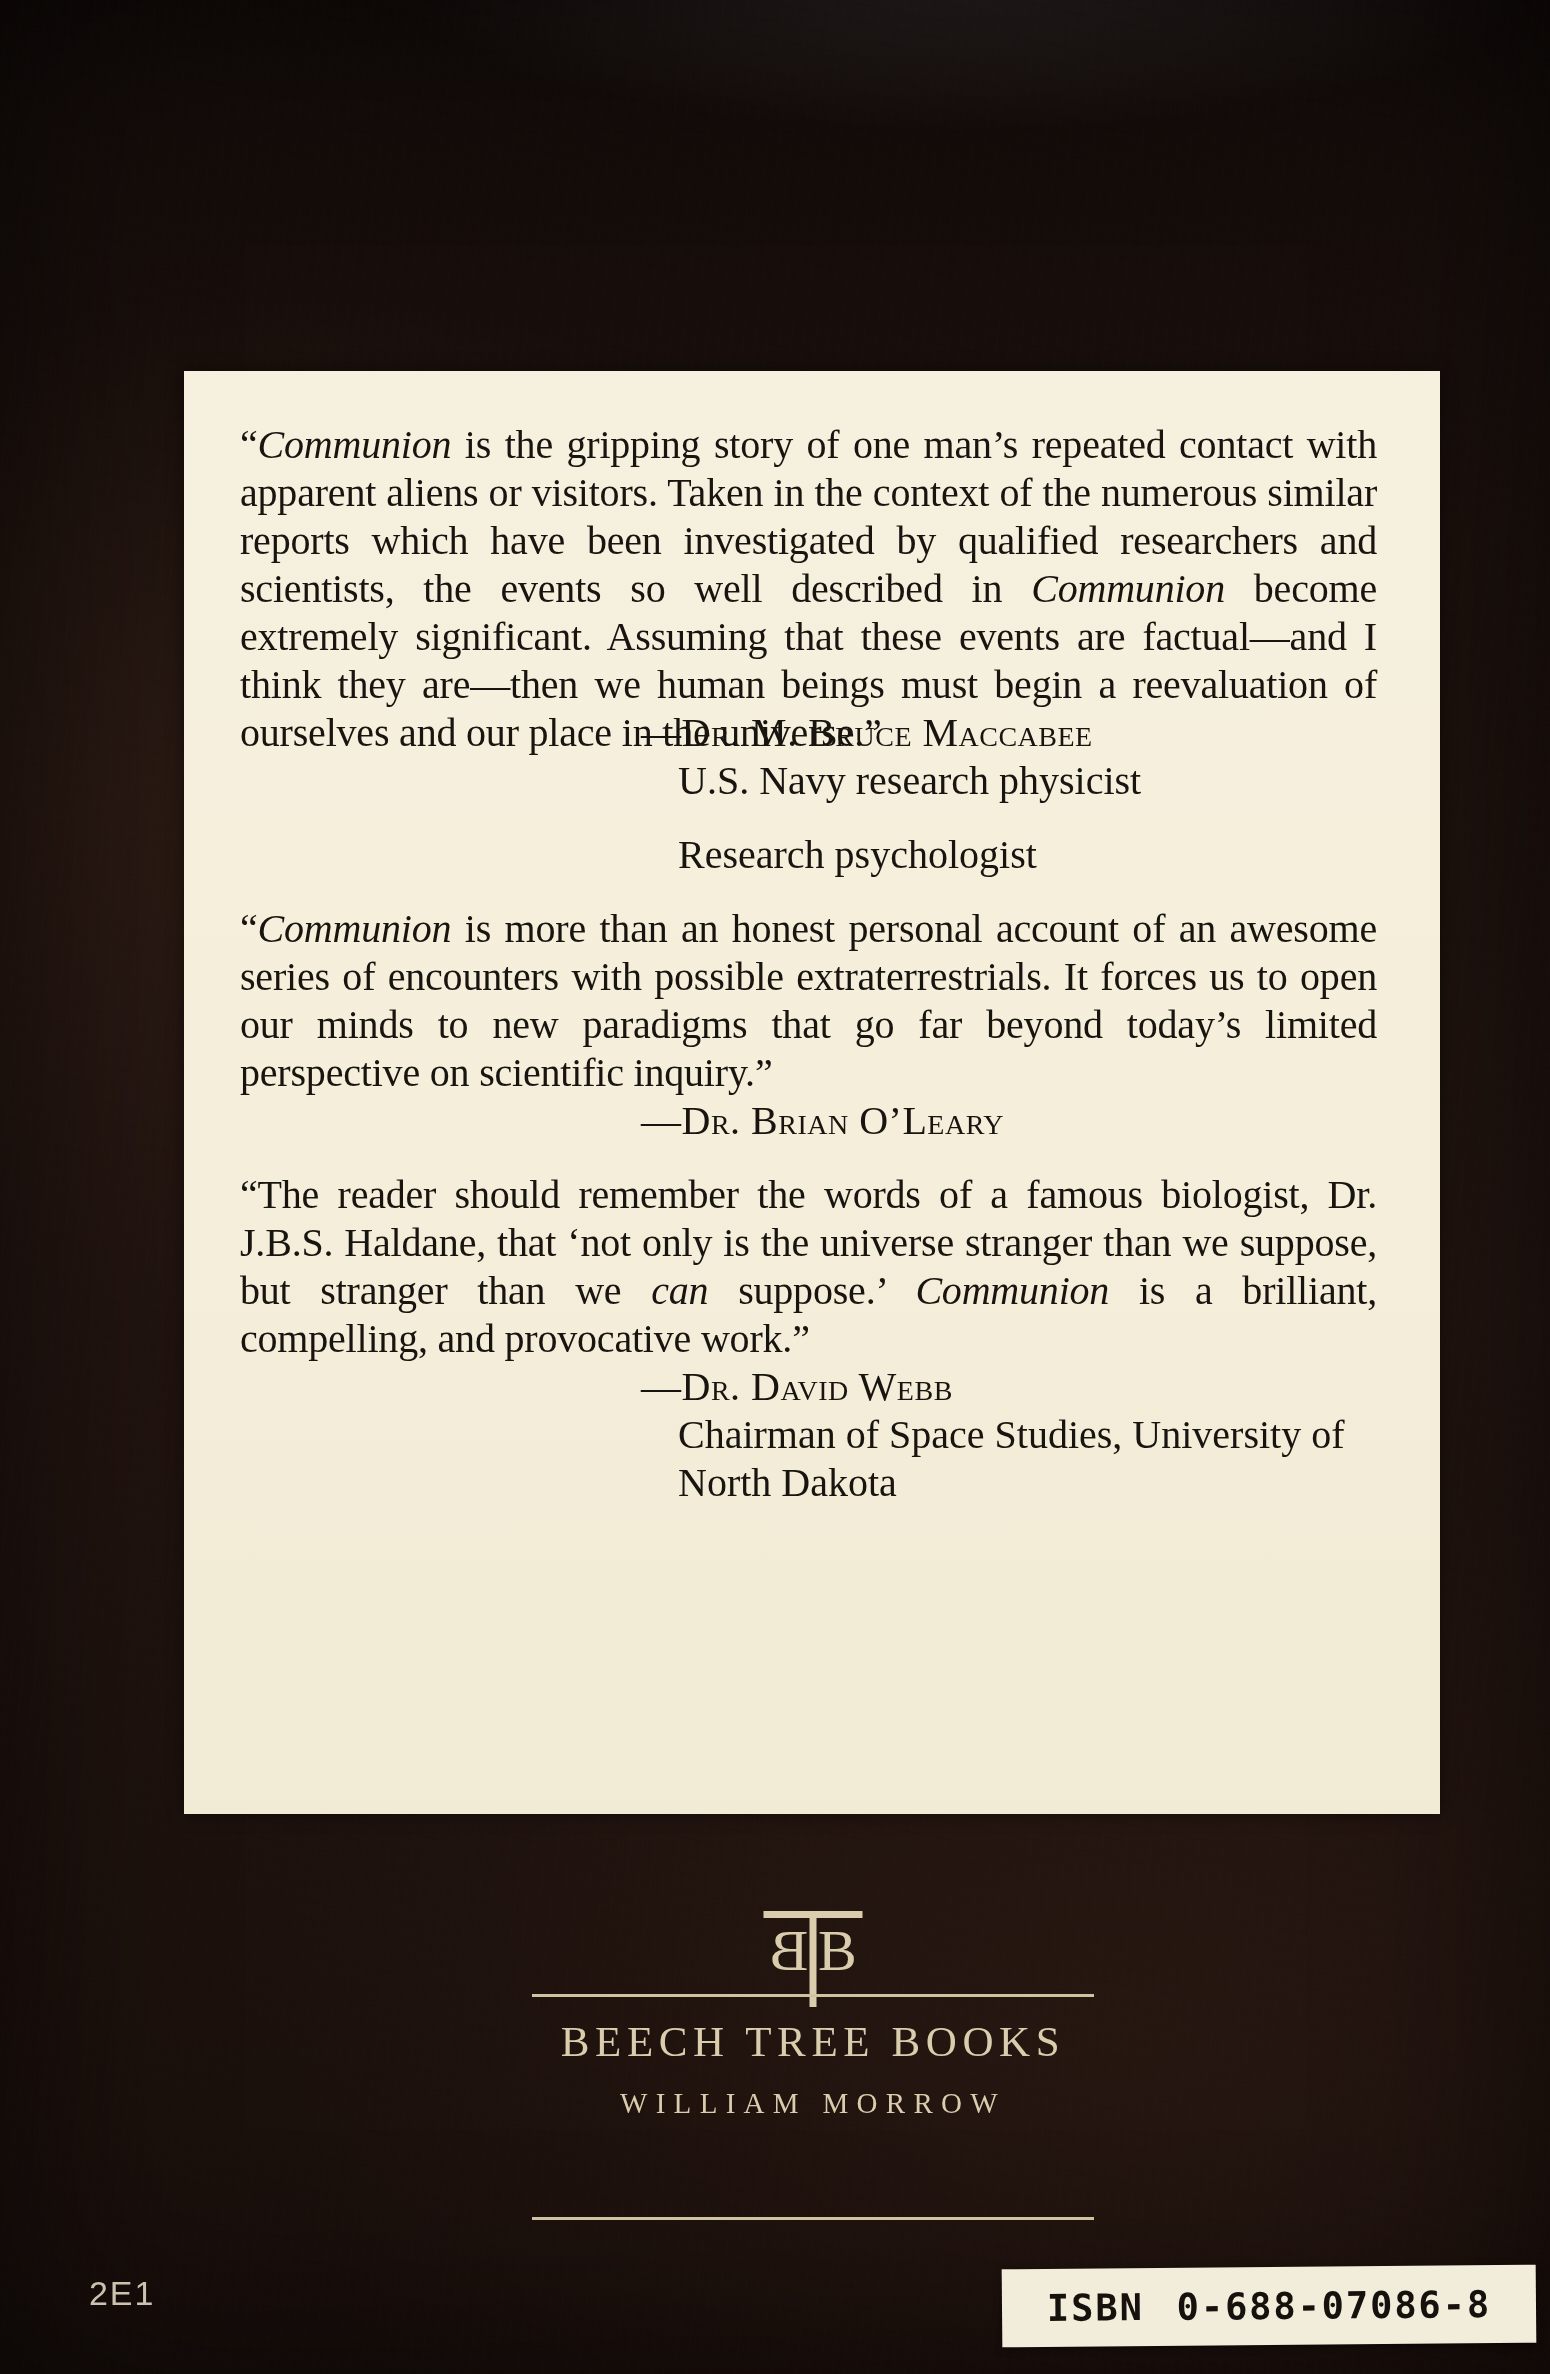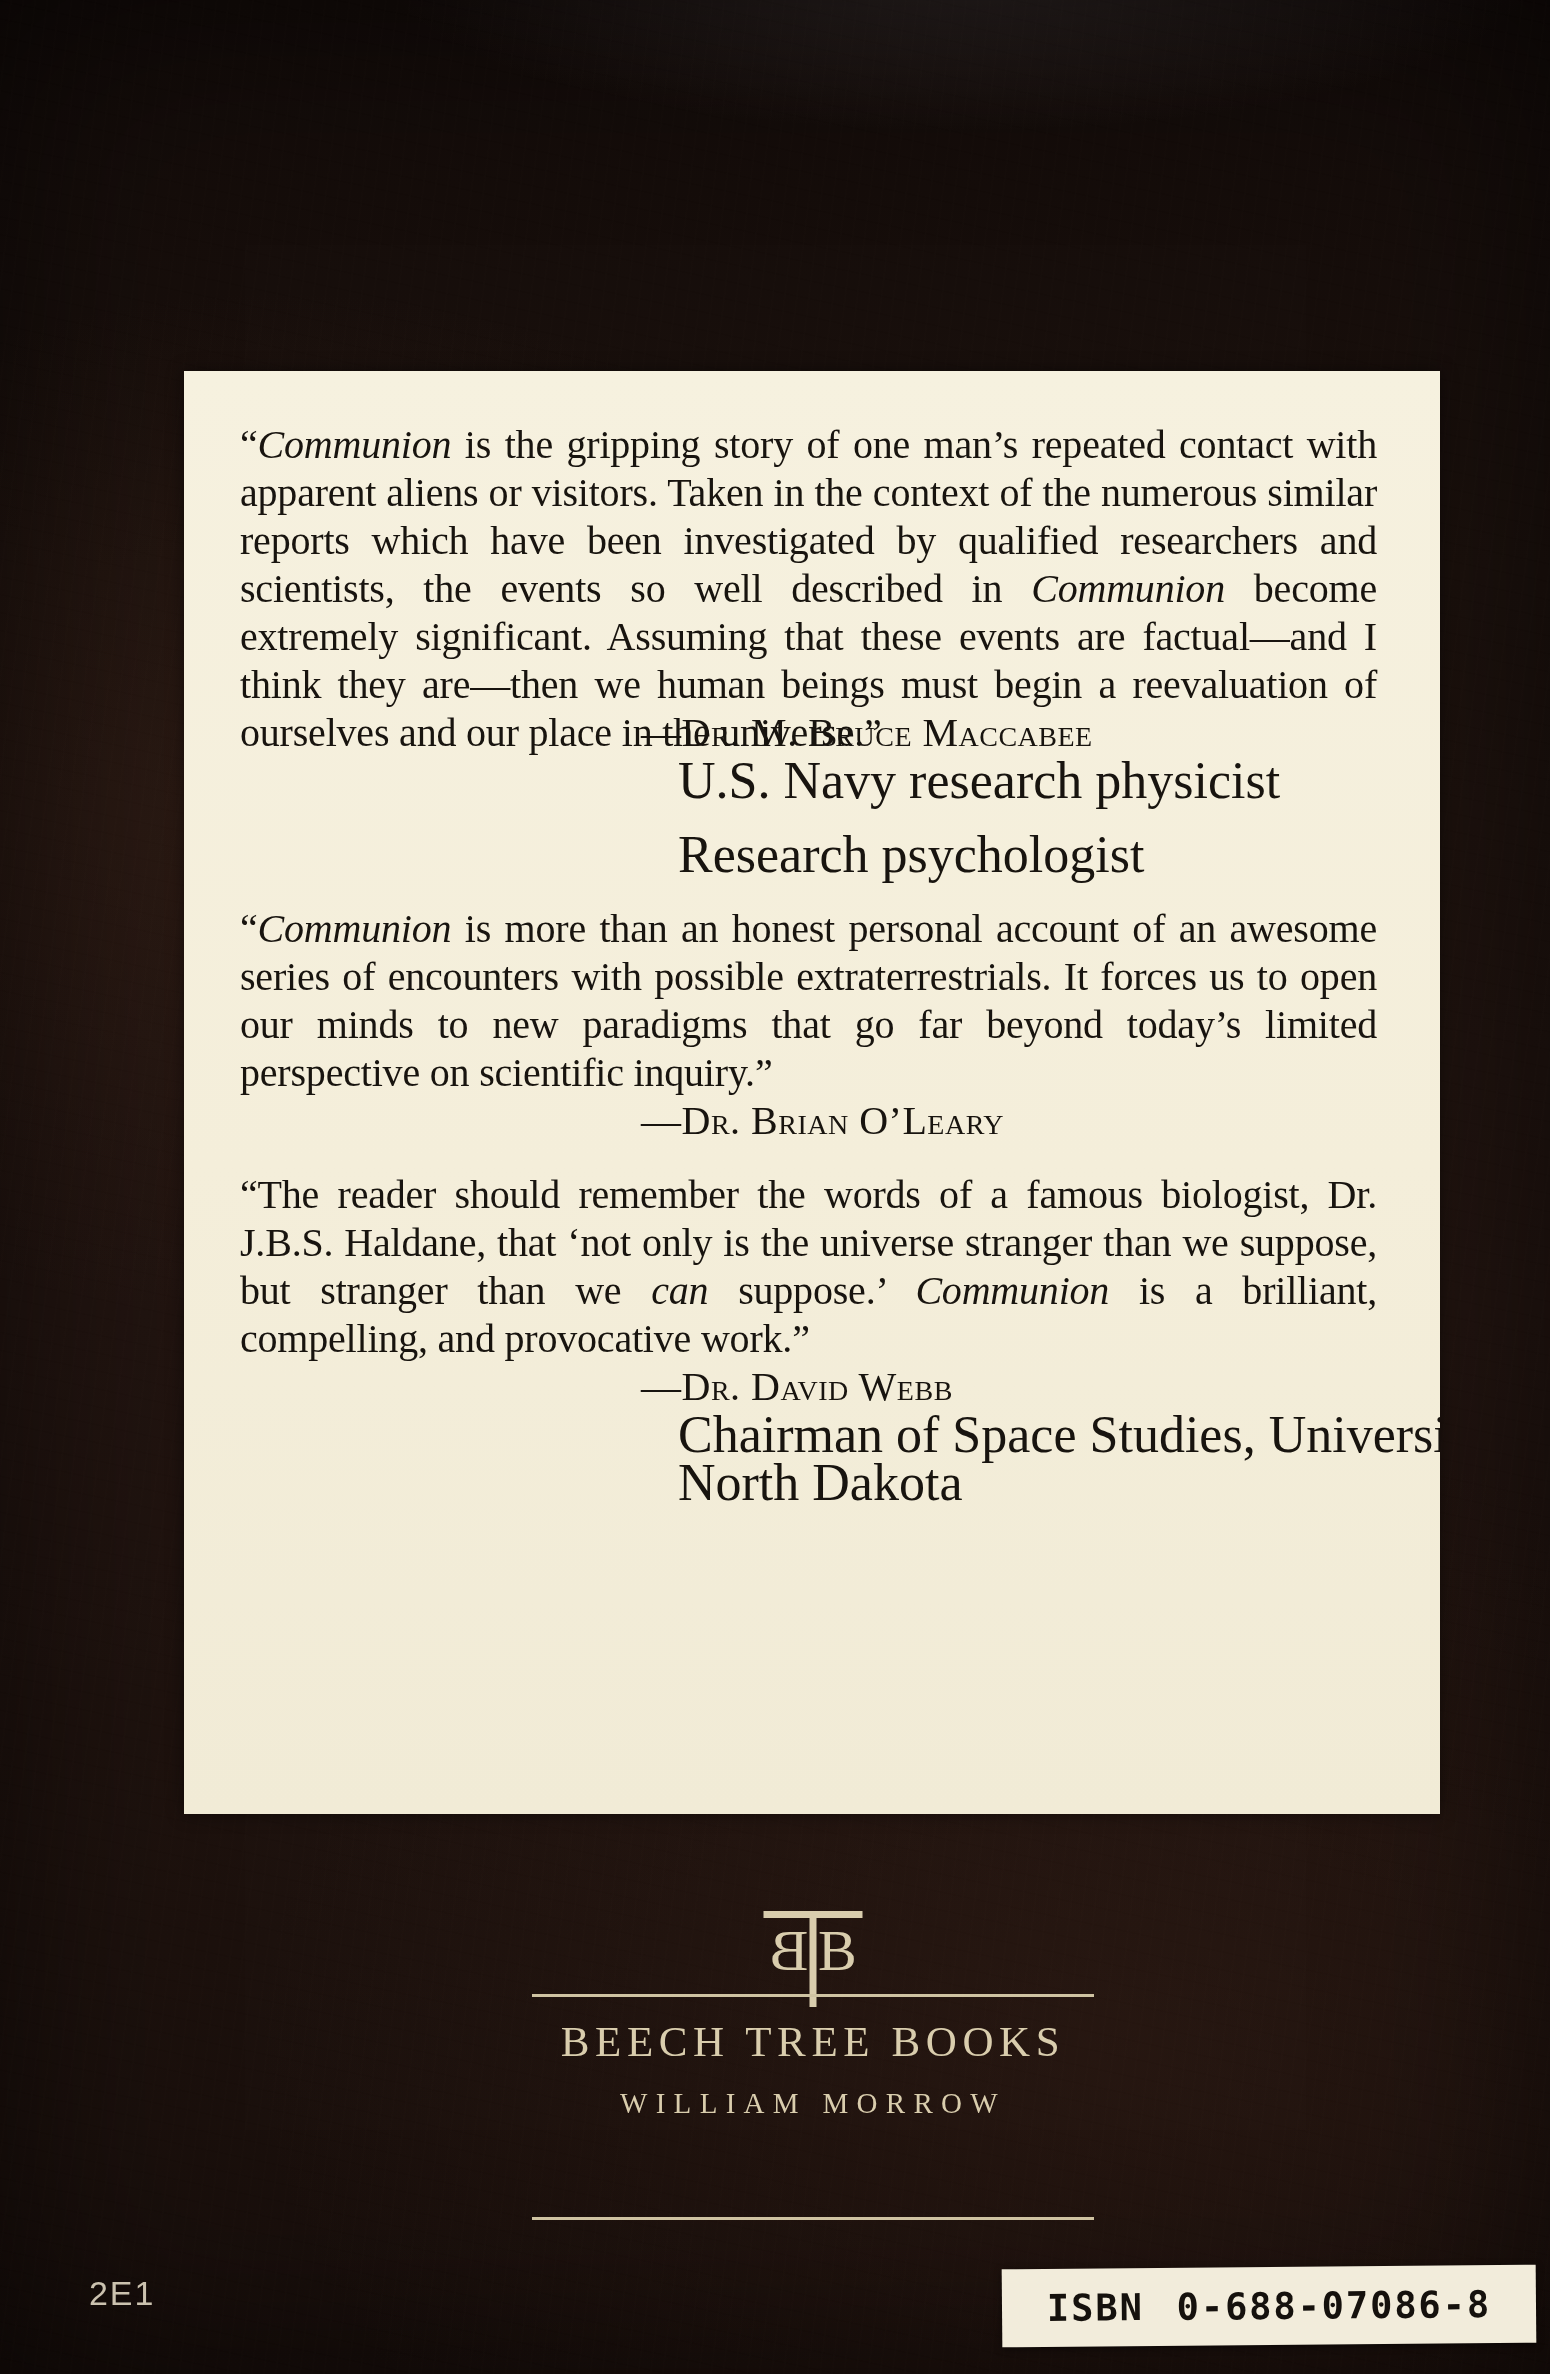--- a/index.html
+++ b/index.html
@@ -48,21 +48,21 @@
   .attr-name {
     margin-left: 401px;
     font-size: 40px; line-height: 48px;
     font-variant-caps: small-caps;
     letter-spacing: 0.5px;
     white-space: nowrap;
   }
   .overlap .attr-name { margin-top: -48px; }
   .attr-role {
     margin-left: 438px;
-    font-size: 52px; line-height: 48px;
+    font-size: 40px; line-height: 48px;
     white-space: nowrap;
   }
 
   
   .pub { position: absolute; left: 532px; top: 1911px; width: 562px; height: 312px; color: #d9cdad; }
   .logo { position: absolute; left: 50%; top: 0; width: 93px; height: 85px; transform: translateX(-50%); }
   .logo .tbar { position: absolute; top: 0; left: -2.8px; right: -2.8px; height: 6.5px; background: #d9cdad; }
   .logo .tstem { position: absolute; top: 0; left: 50%; width: 6.5px; height: 96px; margin-left: -3.2px; background: #d9cdad; }
   .logo .b { position: absolute; top: 11px; font-size: 58px; line-height: 1; color: #d9cdad; }
   .logo .bl { left: 2.8px; transform: scaleX(-1); }

